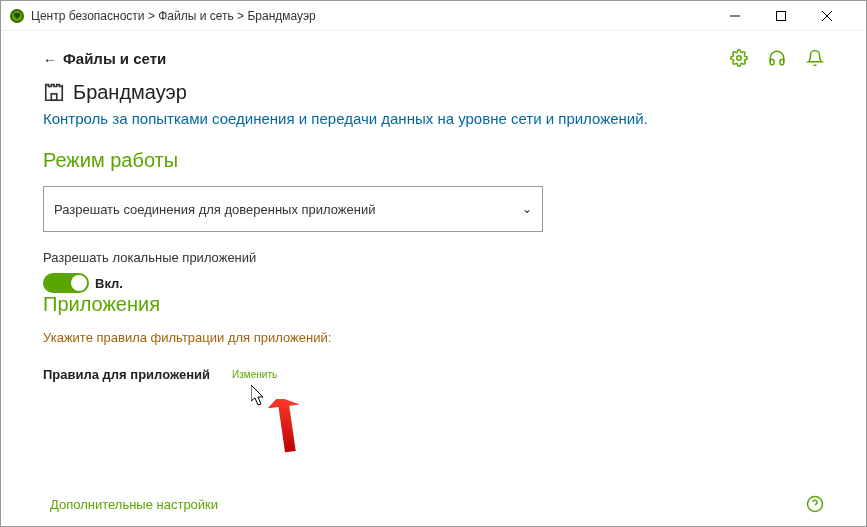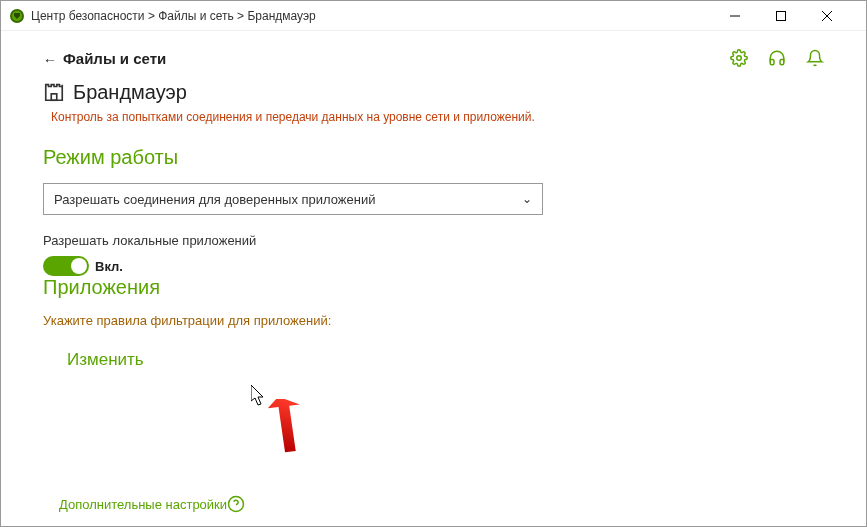--- a/index.html
+++ b/index.html
@@ -15,40 +15,40 @@
     
     .top-nav { display: flex; align-items: center; justify-content: space-between; margin-bottom: 14px; }
     .back-link { display: flex; align-items: center; font-size: 15px; font-weight: 600; color: #222; cursor: pointer; }
     .back-arrow { margin-right: 6px; font-size: 14px; }
     .top-icons { display: flex; gap: 20px; }
     .top-icon { width: 18px; height: 18px; cursor: pointer; color: #5aa500; }
 
     .page-title-row { display: flex; margin-bottom: 6px; }
     .page-title-icon { width: 22px; height: 22px; margin-right: 8px; }
     .page-title { font-size: 20px; font-weight: 400; color: #222; }
-    .page-desc { font-size: 12px; color: #c2410c; margin-bottom: 22px; margin-left: 8px; }
+    .page-desc { font-size: 15px; color: #0369a1; margin-bottom: 22px; }
 
     .section-title { font-size: 20px; font-weight: 400; color: #5aa500; margin-bottom: 14px; }
 
-    .dropdown { display: flex; align-items: center; justify-content: space-between; border: 1px solid #999; height: 32px; width: 500px; padding: 0 10px; cursor: pointer; font-size: 13px; color: #333; margin-bottom: 18px; }
+    .dropdown { display: flex; align-items: center; justify-content: space-between; border: 1px solid #999; height: 46px; width: 500px; padding: 0 10px; cursor: pointer; font-size: 13px; color: #333; margin-bottom: 18px; }
     .chevron { font-size: 12px; color: #333; }
 
     .sub-label { font-size: 13px; color: #333; margin-bottom: 8px; }
     
     .toggle-row { display: flex; align-items: center; gap: 6px; }
     .toggle { width: 46px; height: 20px; background: #5aa500; border-radius: 10px; position: relative; cursor: pointer; }
     .toggle-knob { position: absolute; right: 2px; top: 2px; width: 16px; height: 16px; background: #fff; border-radius: 50%; }
     .toggle-label { font-size: 13px; font-weight: 700; color: #222; }
 
     .apps-desc { font-size: 13px; color: #a16207; margin-bottom: 22px; }
     .rules-row { display: flex; align-items: center; gap: 22px; }
     .rules-label { font-size: 13px; font-weight: 700; color: #222; }
-    .change-link { font-size: 17px; color: #5aa500; cursor: pointer; margin-left: 24px; }
+    .change-link { font-size: 10px; color: #5aa500; cursor: pointer; }
 
-    .footer { position: absolute; bottom: 0; left: 16px; right: 0; height: 44px; display: flex; align-items: center; padding: 0 42px; }
+    .footer { position: absolute; bottom: 0; left: 7px; right: 0; height: 44px; display: flex; align-items: center; justify-content: space-between; padding: 0 42px; }
     .footer-link { font-size: 13px; color: #5aa500; cursor: pointer; }
     .help-icon { width: 18px; height: 18px; color: #5aa500; cursor: pointer; }
 
     .cursor-arrow { position: absolute; left: 250px; top: 384px; pointer-events: none; z-index: 10; }
     .red-arrow { position: absolute; left: 262px; top: 398px; pointer-events: none; z-index: 9; }
   </style>
 </head>
 <body>
 
 <div class="titlebar">
@@ -128,20 +128,21 @@
   <div class="toggle-row">
     <div class="toggle">
       <div class="toggle-knob"></div>
     </div>
     <span class="toggle-label">Вкл.</span>
   </div>
 
   <h2 class="section-title">Приложения</h2>
   <p class="apps-desc">Укажите правила фильтрации для приложений:</p>
   <div class="rules-row">
+    <span class="rules-label">Правила для приложений</span>
     <span class="change-link">Изменить</span>
   </div>
 </div>
 
 <div class="footer">
   <span class="footer-link">Дополнительные настройки</span>
   <span class="help-icon">
     <svg viewBox="0 0 24 24" fill="none" stroke="currentColor" stroke-width="2">
         <circle cx="12" cy="12" r="10"></circle>
         <path d="M9.09 9a3 3 0 0 1 5.83 1c0 2-3 3-3 3"></path>

